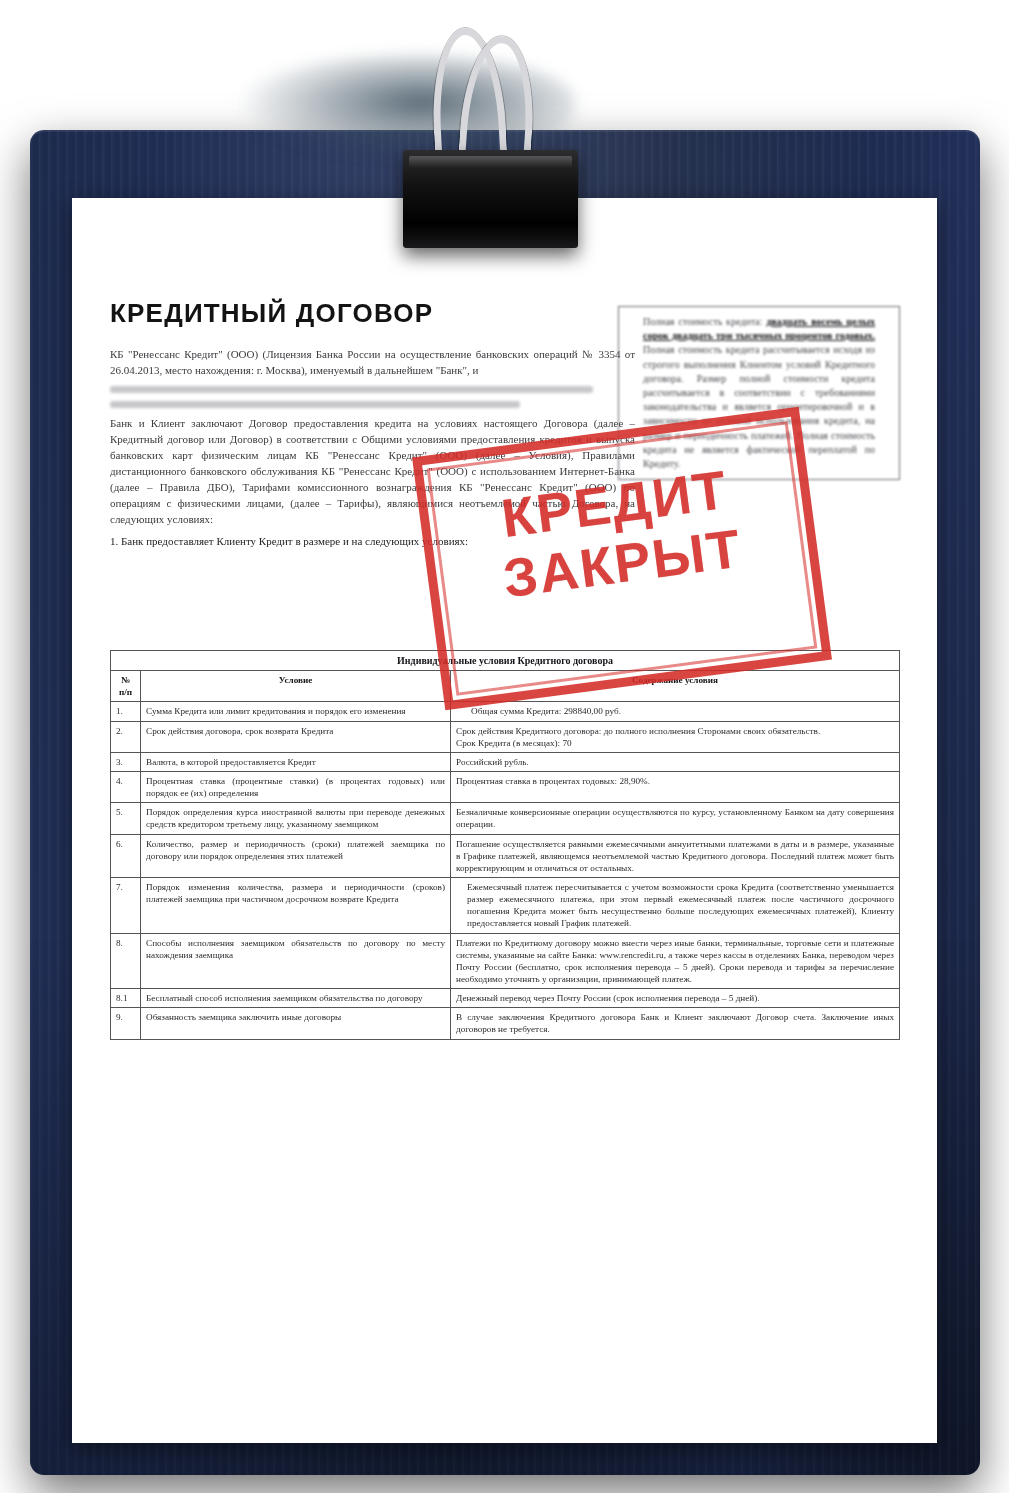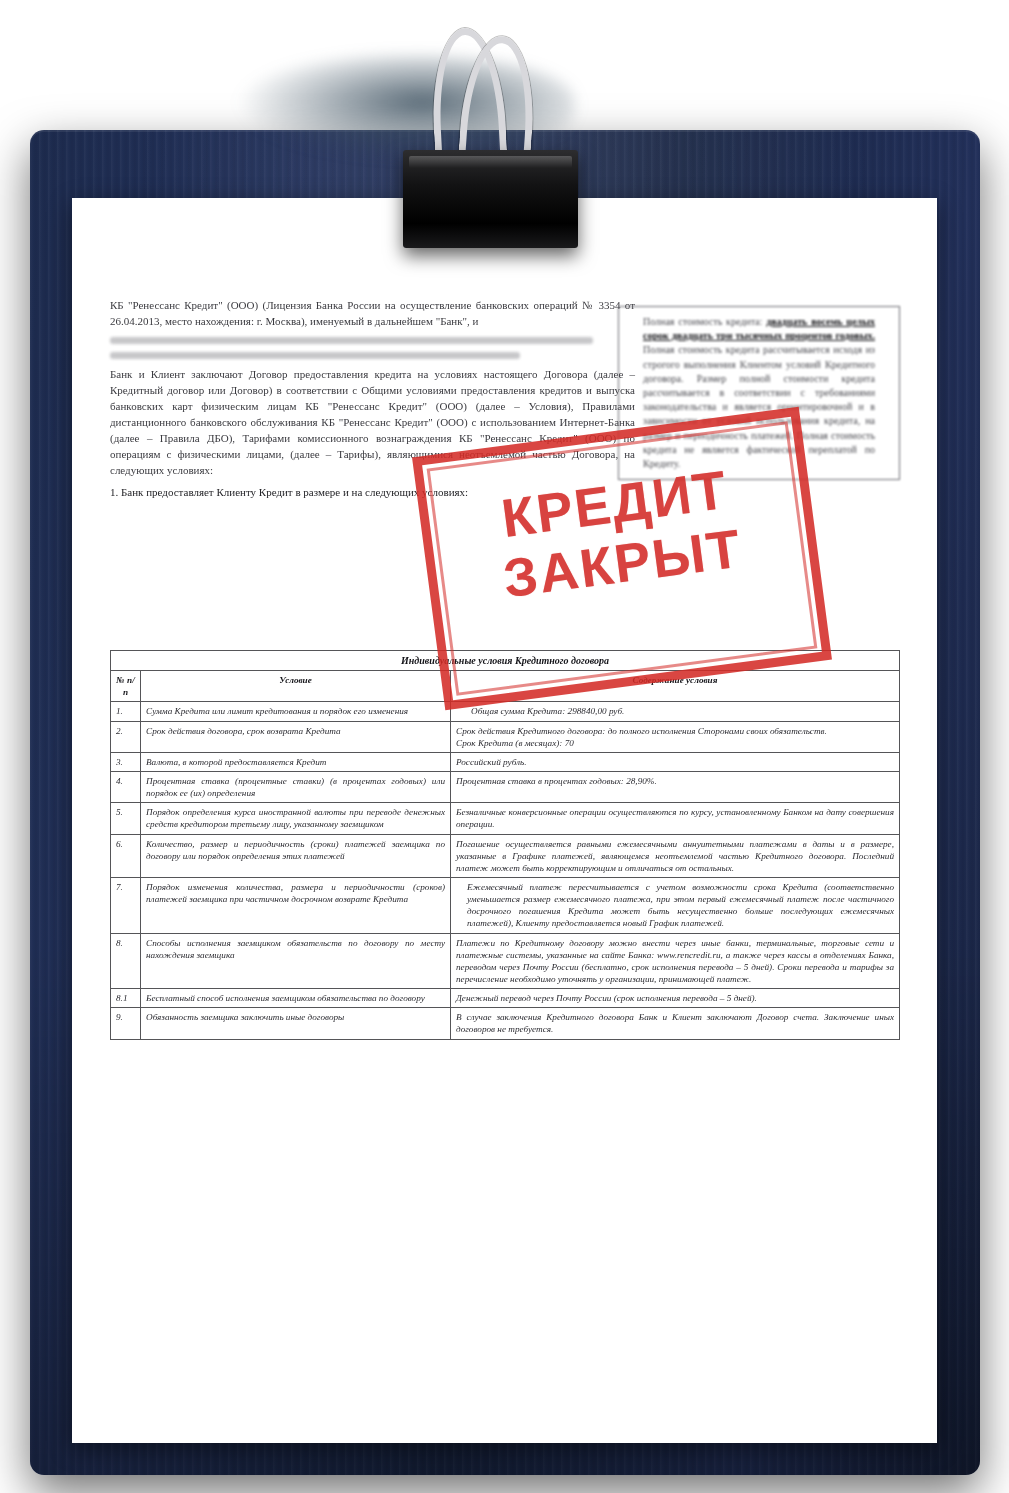--- a/index.html
+++ b/index.html
@@ -176,21 +176,20 @@
     top: 452px;
     width: 790px;
   }
   table.terms {
     width: 100%;
     border-collapse: collapse;
     table-layout: fixed;
     font-size: 9.2px;
     line-height: 1.32;
     color: #2b2b31;
-    font-style: italic;
   }
   table.terms th, table.terms td {
     border: 1px solid #555558;
     padding: 3px 5px;
     vertical-align: top;
     text-align: justify;
     filter: blur(0.55px);
   }
   table.terms caption {
     caption-side: top;
@@ -251,20 +250,21 @@
 <body>
 
 <div id="clipboard">
   <div id="clipboard-inner-shade"></div>
 </div>
 
 <div id="paper">
 
   <div class="doc-pad">
 
+    <h1 id="doc-title">КРЕДИТНЫЙ ДОГОВОР</h1>
 
     <div class="preamble">
       <p>КБ "Ренессанс Кредит" (ООО) (Лицензия Банка России на осуществление банковских операций № 3354 от 26.04.2013, место нахождения: г. Москва), именуемый в дальнейшем "Банк", и</p>
       <div class="blurline" style="width:92%"></div>
       <div class="blurline" style="width:78%"></div>
       <p>Банк и Клиент заключают Договор предоставления кредита на условиях настоящего Договора (далее – Кредитный договор или Договор) в соответствии с Общими условиями предоставления кредитов и выпуска банковских карт физическим лицам КБ "Ренессанс Кредит" (ООО) (далее – Условия), Правилами дистанционного банковского обслуживания КБ "Ренессанс Кредит" (ООО) с использованием Интернет-Банка (далее – Правила ДБО), Тарифами комиссионного вознаграждения КБ "Ренессанс Кредит" (ООО) по операциям с физическими лицами, (далее – Тарифы), являющимися неотъемлемой частью Договора, на следующих условиях:</p>
       <p class="sharp" style="text-align:left">1. Банк предоставляет Клиенту Кредит в размере и на следующих условиях:</p>
     </div>
 
     <div id="cost-box">

